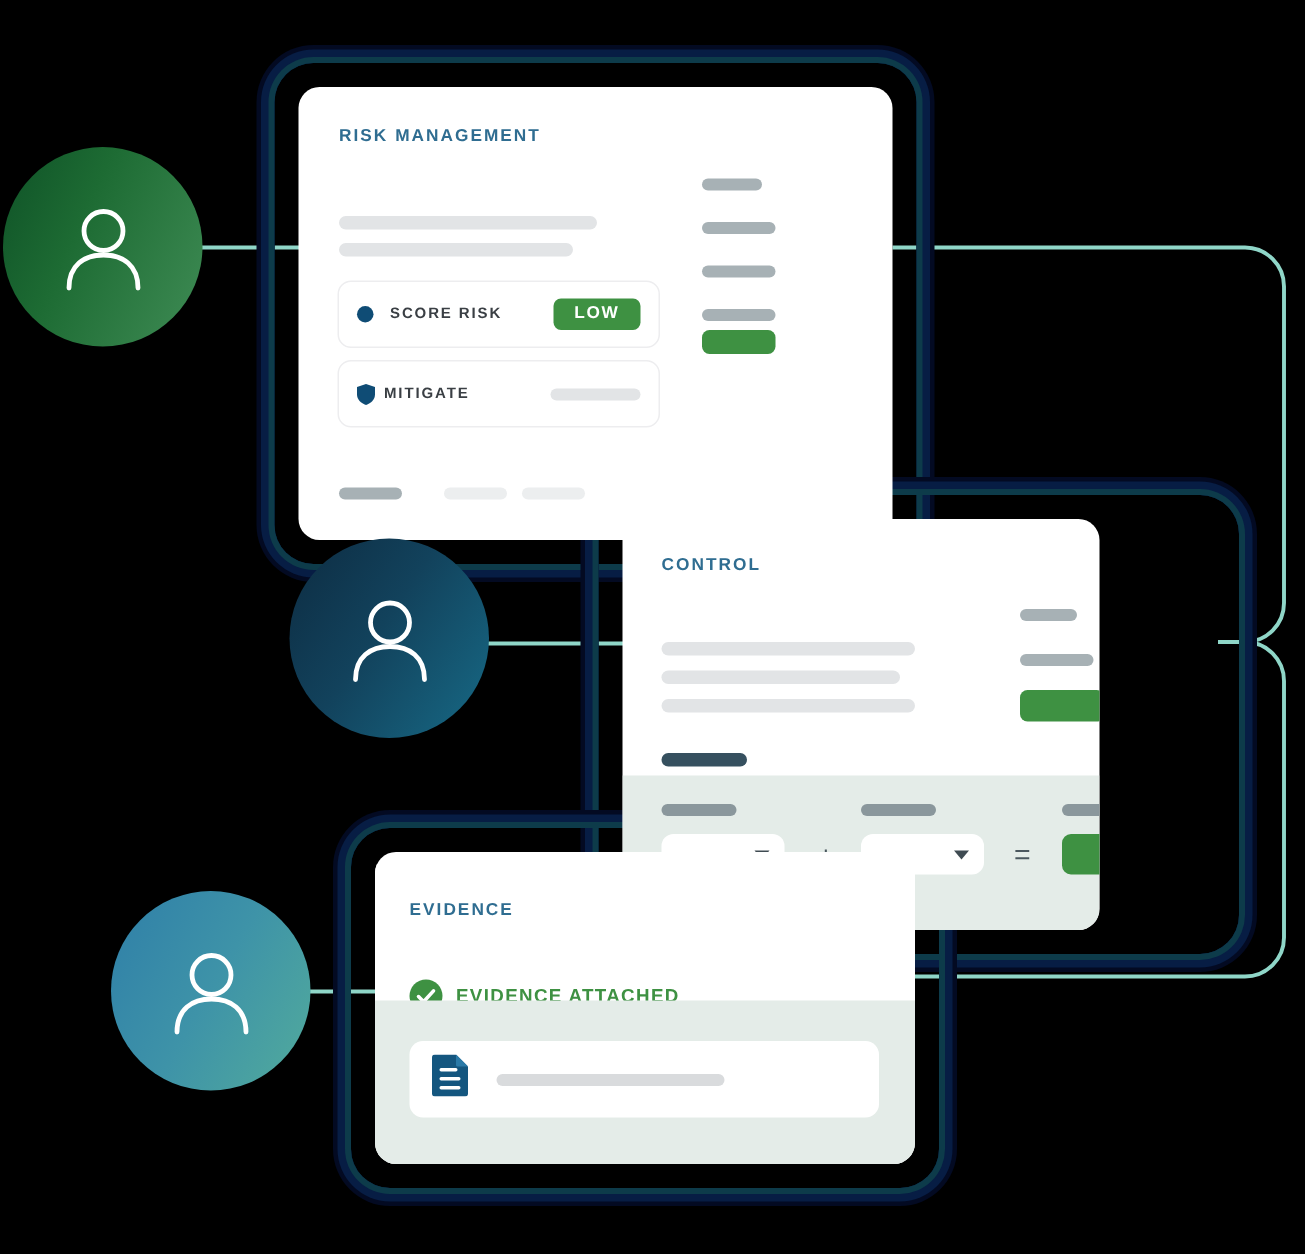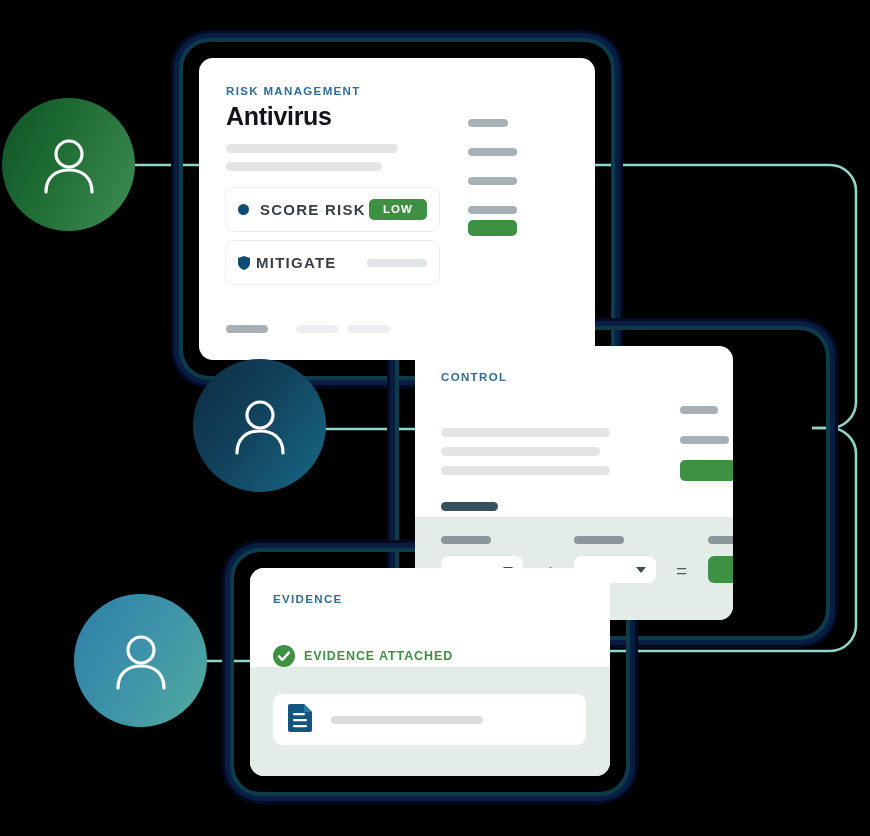--- a/index.html
+++ b/index.html
@@ -47,21 +47,21 @@
   .bar.dark{background:#36505f;}
   .bar.green{background:#3e9142;}
   .bar.light{background:#eceeef;}
 
   
   .srow{
     position:absolute;border:1px solid #ededef;border-radius:9px;background:#fff;
     display:flex;align-items:center;box-sizing:border-box;
   }
   .srow-label{
-    font-size:15px;font-weight:700;letter-spacing:1.25px;color:#3a3f44;text-transform:uppercase;
+    font-size:10px;font-weight:700;letter-spacing:1.25px;color:#3a3f44;text-transform:uppercase;
   }
   .dot{width:11px;height:11px;border-radius:50%;background:#0f4c75;flex:none;}
   .shield{width:12px;height:14px;flex:none;}
   .badge-low{
     background:#3e9142;color:#fff;border-radius:5px;font-size:11.5px;font-weight:700;
     letter-spacing:1.1px;padding:5px 14px;line-height:1;
   }
 
   
   .footer{
@@ -71,21 +71,21 @@
     background:#fff;border-radius:8px;height:27px;position:absolute;
     display:flex;align-items:center;justify-content:flex-end;
   }
   .caret{
     width:0;height:0;border-left:5px solid transparent;border-right:5px solid transparent;
     border-top:6px solid #3f4b52;margin-right:10px;
   }
   .op{position:absolute;color:#4a575e;font-size:19px;font-weight:400;line-height:1;}
 
   
-  .ev-head{position:absolute;left:0;top:0;right:0;height:99px;background:#fff;padding-left:12px;}
+  .ev-head{position:absolute;left:0;top:8px;right:0;height:99px;background:#fff;padding-left:12px;}
   .ev-body{position:absolute;left:0;top:99px;right:0;bottom:0;background:#e4ece8;}
   .attached{
     font-size:12.5px;font-weight:700;letter-spacing:0.9px;color:#3e9142;text-transform:uppercase;
   }
   .check{width:22px;height:22px;border-radius:50%;background:#3e9142;flex:none;
     display:flex;align-items:center;justify-content:center;}
   .filecard{
     position:absolute;background:#fff;border-radius:9px;display:flex;align-items:center;
   }
 </style>
@@ -113,21 +113,20 @@
   <div class="glow" style="left:399px;top:330px;width:427px;height:306px;
               box-shadow:0 0 0 4px #0d3b4a, 0 0 0 9px #071d44, 0 0 0 12px #030a22;
               border-radius:26px;"></div>
   <div class="glow" style="left:234px;top:552px;width:392px;height:240px;
               box-shadow:0 0 0 4px #0d3b4a, 0 0 0 9px #071d44, 0 0 0 12px #030a22;
               border-radius:26px;"></div>
 
   <div class="card" id="card-risk">
     <div style="position:absolute;left:27px;top:27px;">
       <div class="eyebrow">RISK MANAGEMENT</div>
-      <div class="title">Antivirus</div>
     </div>
 
     <div class="bar" style="position:absolute;left:225px;top:86px;left:27px;top:86px;width:172px;height:9px;"></div>
     <div class="bar" style="position:absolute;left:27px;top:104px;width:156px;height:9px;"></div>
 
     <div class="srow" id="score-risk-row" style="left:26px;top:129px;width:215px;height:45px;padding:0 12px;">
       <span class="dot"></span>
       <span class="srow-label" style="margin-left:11px;">SCORE RISK</span>
       <span class="badge-low" style="margin-left:auto;">LOW</span>
     </div>

